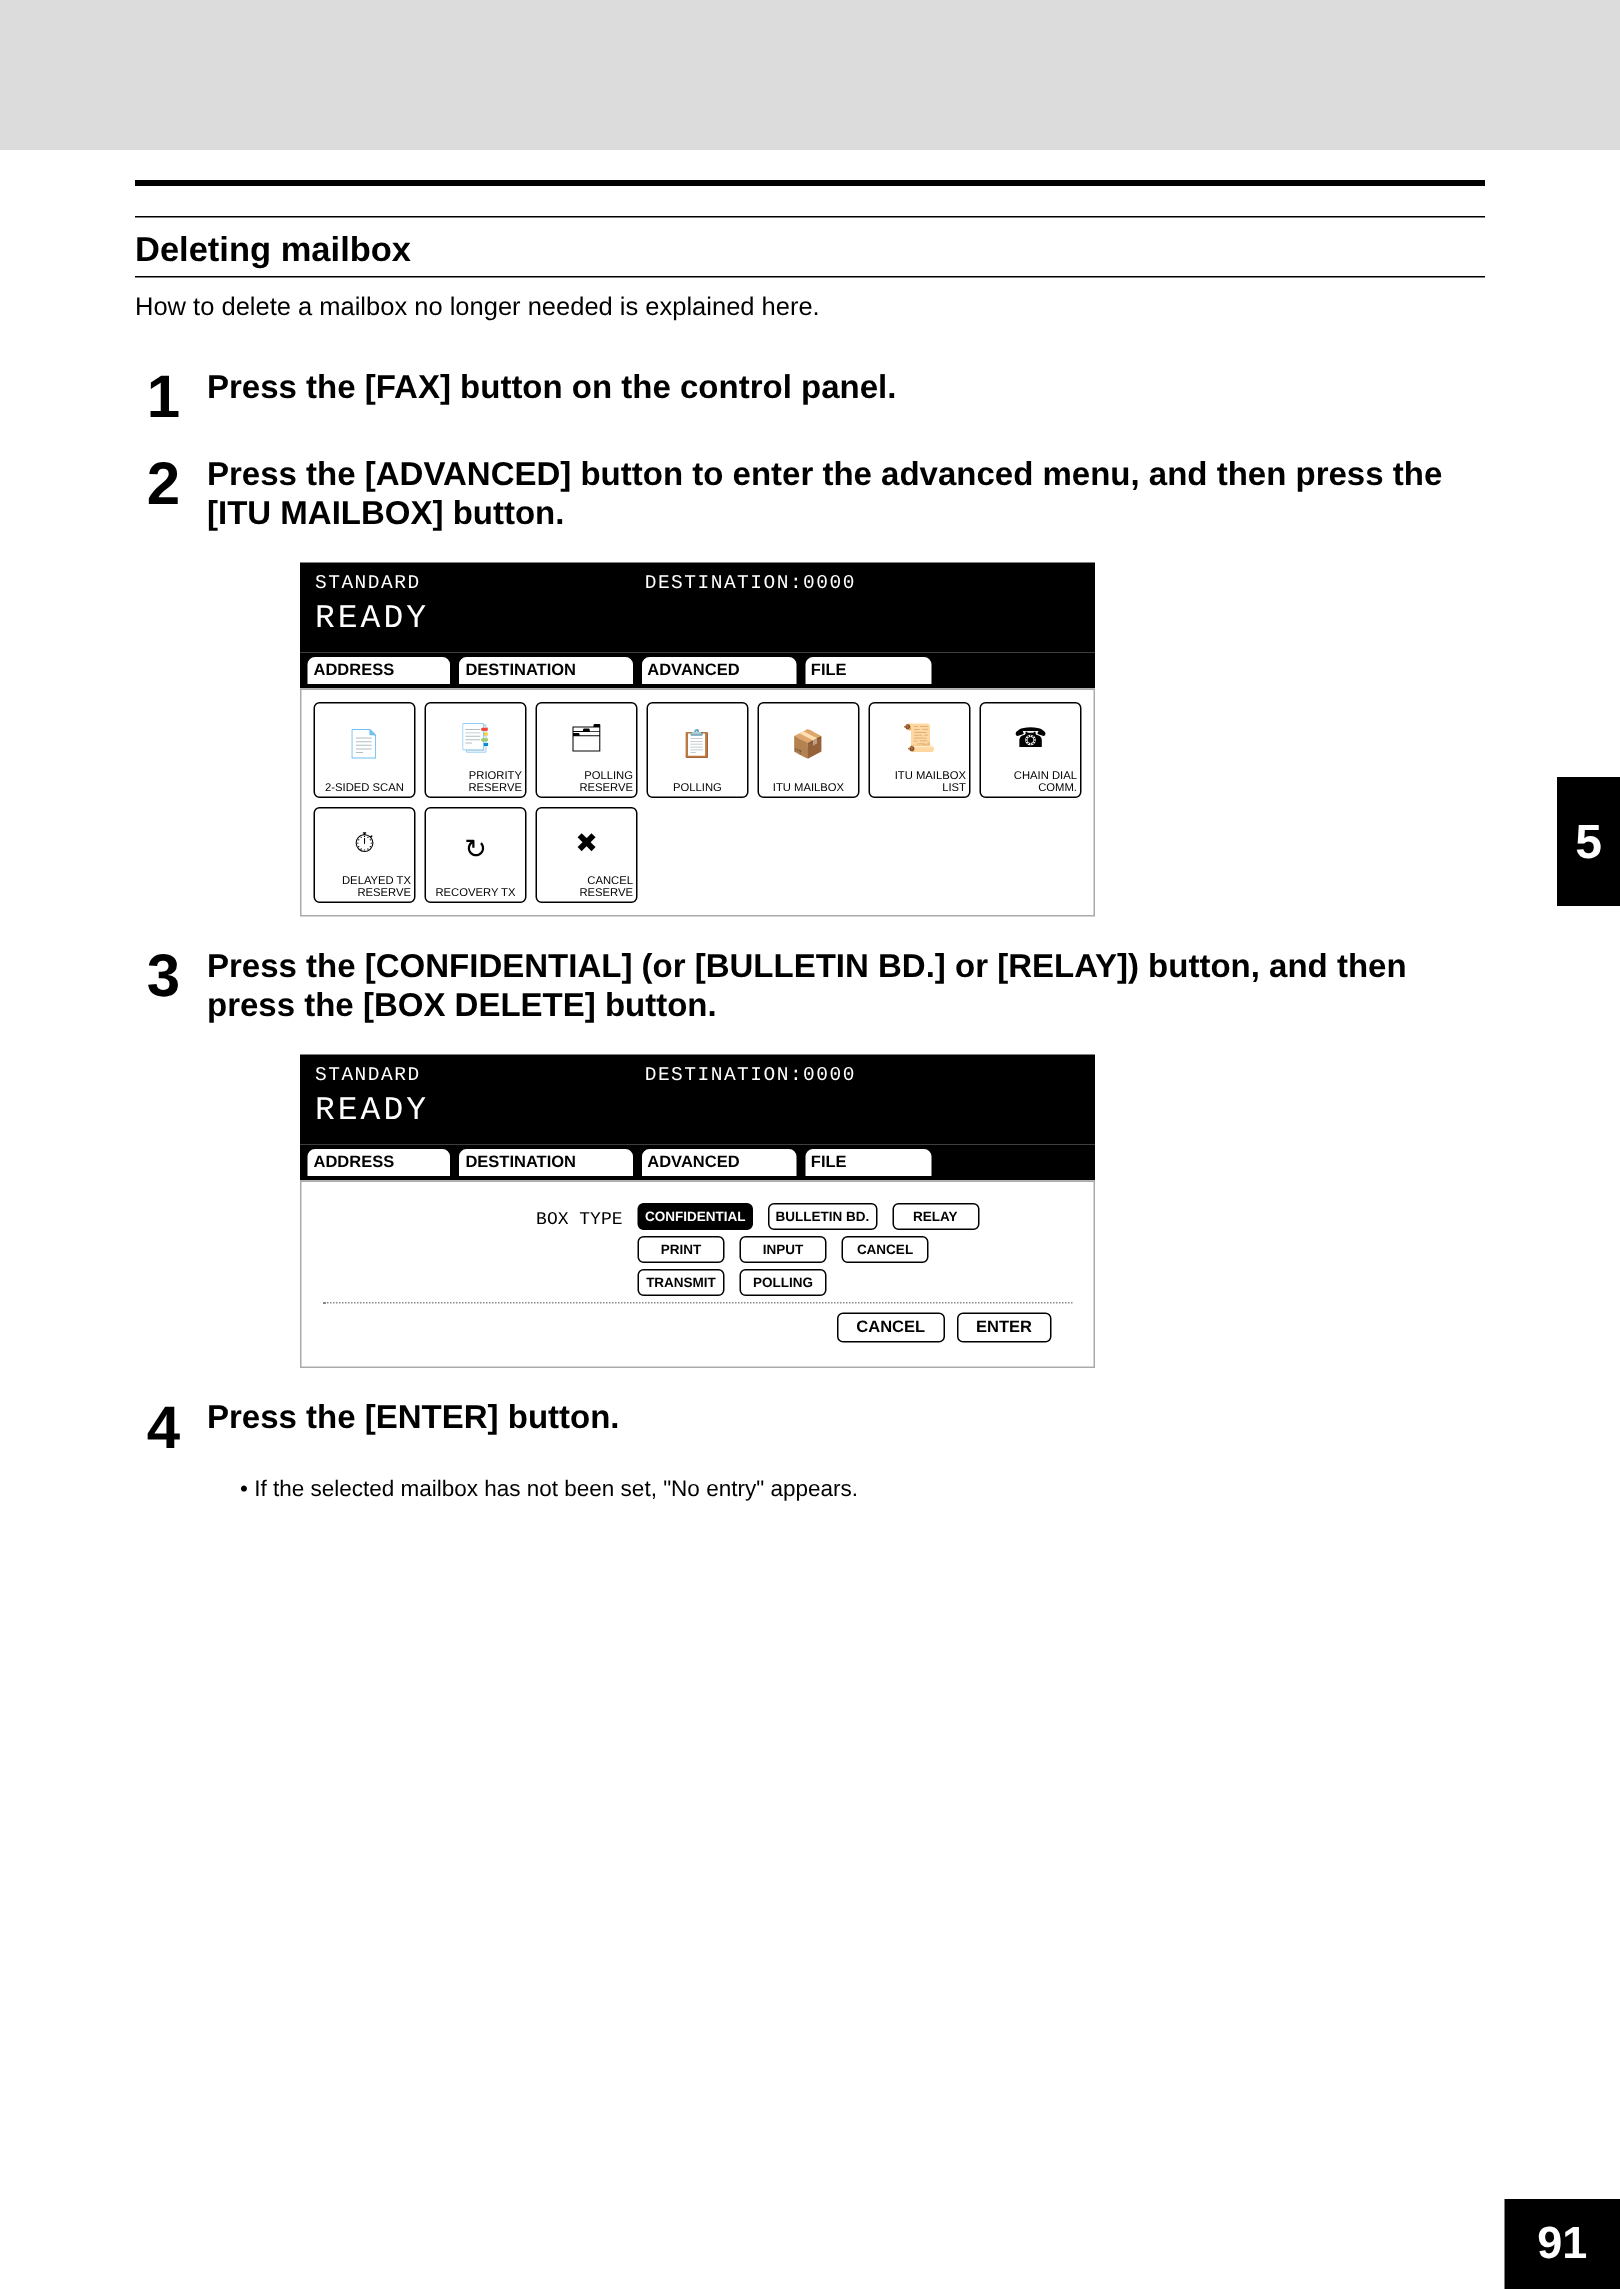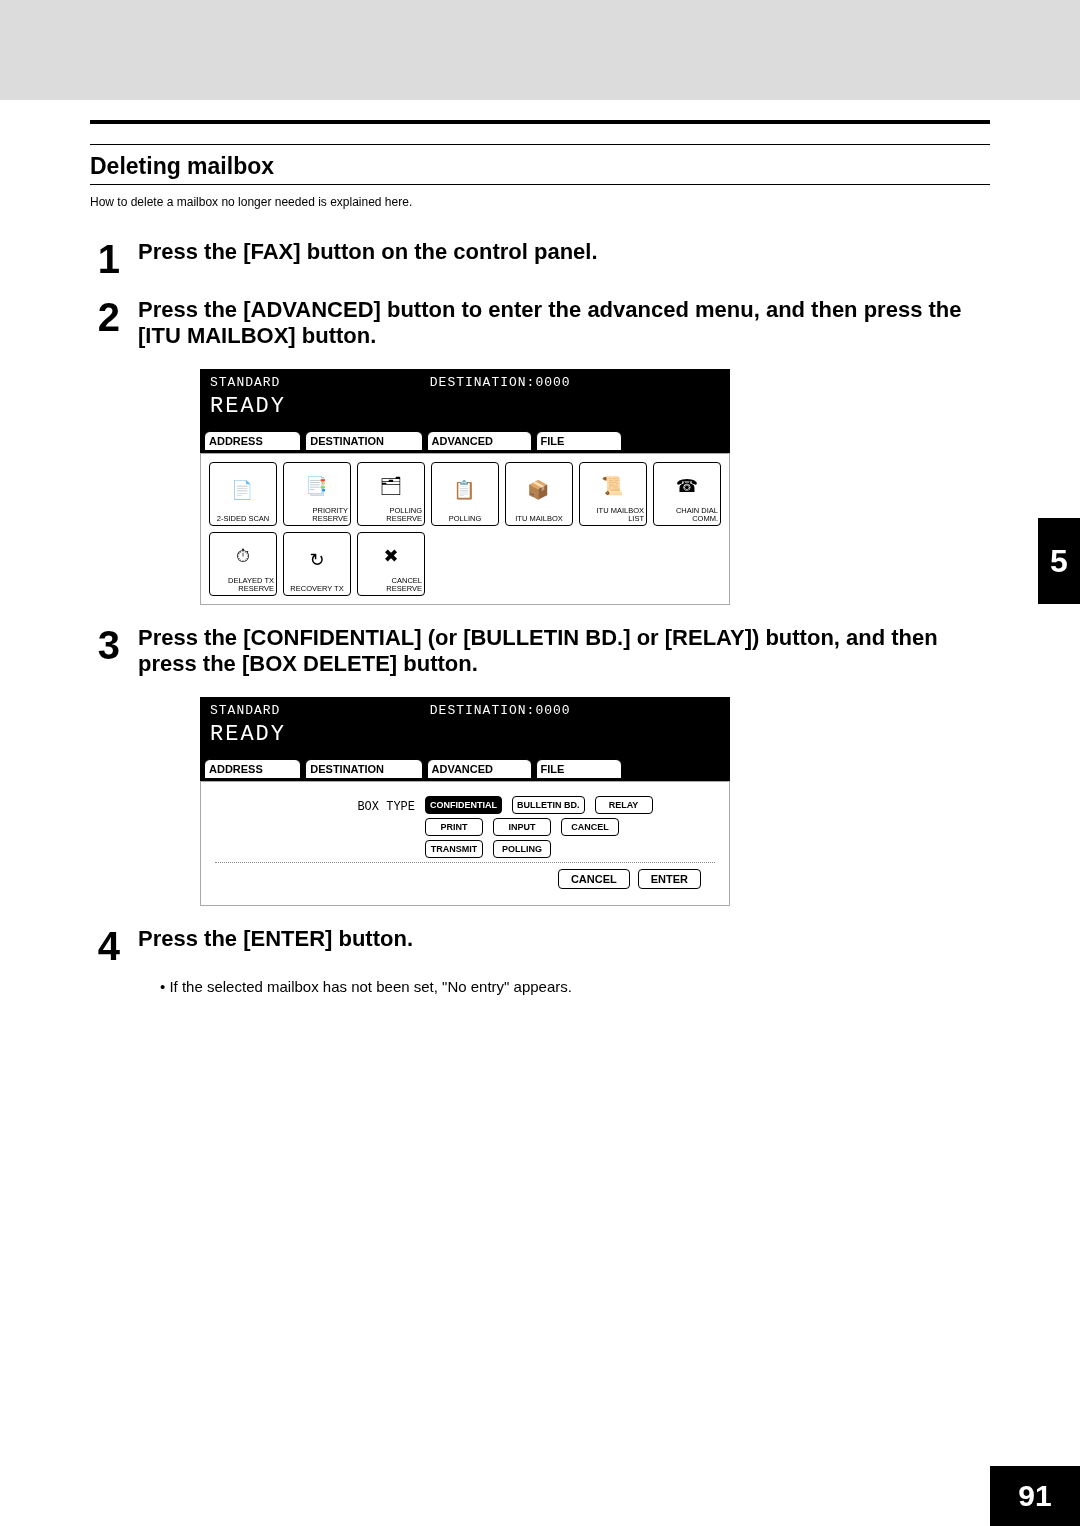--- a/index.html
+++ b/index.html
@@ -2,21 +2,21 @@
 <html><head>
 <meta charset="utf-8">
 <style>
   * { box-sizing: border-box; margin: 0; padding: 0; }
   html, body { width: 1080px; background: #fff; font-family: Arial, Helvetica, sans-serif; }
   .top-band { width: 100%; height: 100px; background: #dcdcdc; }
   .page { padding: 20px 90px 0 90px; }
   .thick-rule { border-top: 4px solid #000; margin: 0 0 20px 0; }
   .thin-rule { border-top: 1.5px solid #000; margin: 0 0 8px 0; }
   .sec-title { font-size: 23px; font-weight: bold; margin: 2px 0 4px 0; }
-  .intro { font-size: 12px; margin: 10px 0 30px 0; }
+  .intro { font-size: 17px; margin: 10px 0 30px 0; }
 
   .step { display: flex; gap: 18px; margin: 18px 0 12px 0; }
   .step-num { font-size: 40px; font-weight: bold; line-height: 1; min-width: 30px; text-align: right; }
   .step-text { font-size: 22px; font-weight: bold; flex: 1; }
 
   .bullet { font-size: 15px; margin: 8px 0 0 70px; }
   .bullet::before { content: "•  "; }
 
   .lcd-wrap { margin: 20px 0 20px 110px; width: 530px; }
   .lcd-top { background: #000; color: #fff; padding: 6px 10px 10px 10px; }
@@ -36,21 +36,21 @@
   .itu-body { background: #fff; border: 1px solid #aaa; padding: 10px 14px 10px 14px; }
   .itu-row { display: flex; align-items: flex-end; gap: 10px; margin: 4px 0; }
   .itu-lbl { width: 200px; text-align: right; font-family: "Courier New", monospace; font-size: 12px; }
   .mini-btn { border: 1.5px solid #000; border-radius: 4px; font-size: 9px; font-weight: bold; padding: 3px 4px; min-width: 58px; text-align: center; background: #fff; }
   .mini-btn.sel { background: #000; color: #fff; }
   .mini-btn.dis { border-style: dotted; color: #aaa; }
   .footer-row { display: flex; justify-content: flex-end; gap: 8px; padding: 6px 14px; border-top: 1px dotted #888; }
   .ft-btn { border: 1.5px solid #000; border-radius: 4px; font-size: 11px; font-weight: bold; padding: 3px 12px; background: #fff; }
 
   .side-tab { position: absolute; right: 0; top: 518px; width: 42px; height: 86px; background: #000; color: #fff; display: flex; align-items: center; justify-content: center; font-size: 32px; font-weight: bold; }
-  .pg-box { position: absolute; right: 0; bottom: 0; width: 90px; height: 60px; background: #000; color: #fff; display: flex; align-items: center; justify-content: center; font-size: 30px; font-weight: bold; }
+  .pg-box { position: absolute; right: 0; bottom: 0; width: 77px; height: 60px; background: #000; color: #fff; display: flex; align-items: center; justify-content: center; font-size: 30px; font-weight: bold; }
   .wrapper { position: relative; width: 1080px; height: 1526px; }
 </style>
 </head>
 <body>
 
 <div class="wrapper">
   <div class="top-band"></div>
 
   <div class="page">
     <div class="thick-rule"></div>

